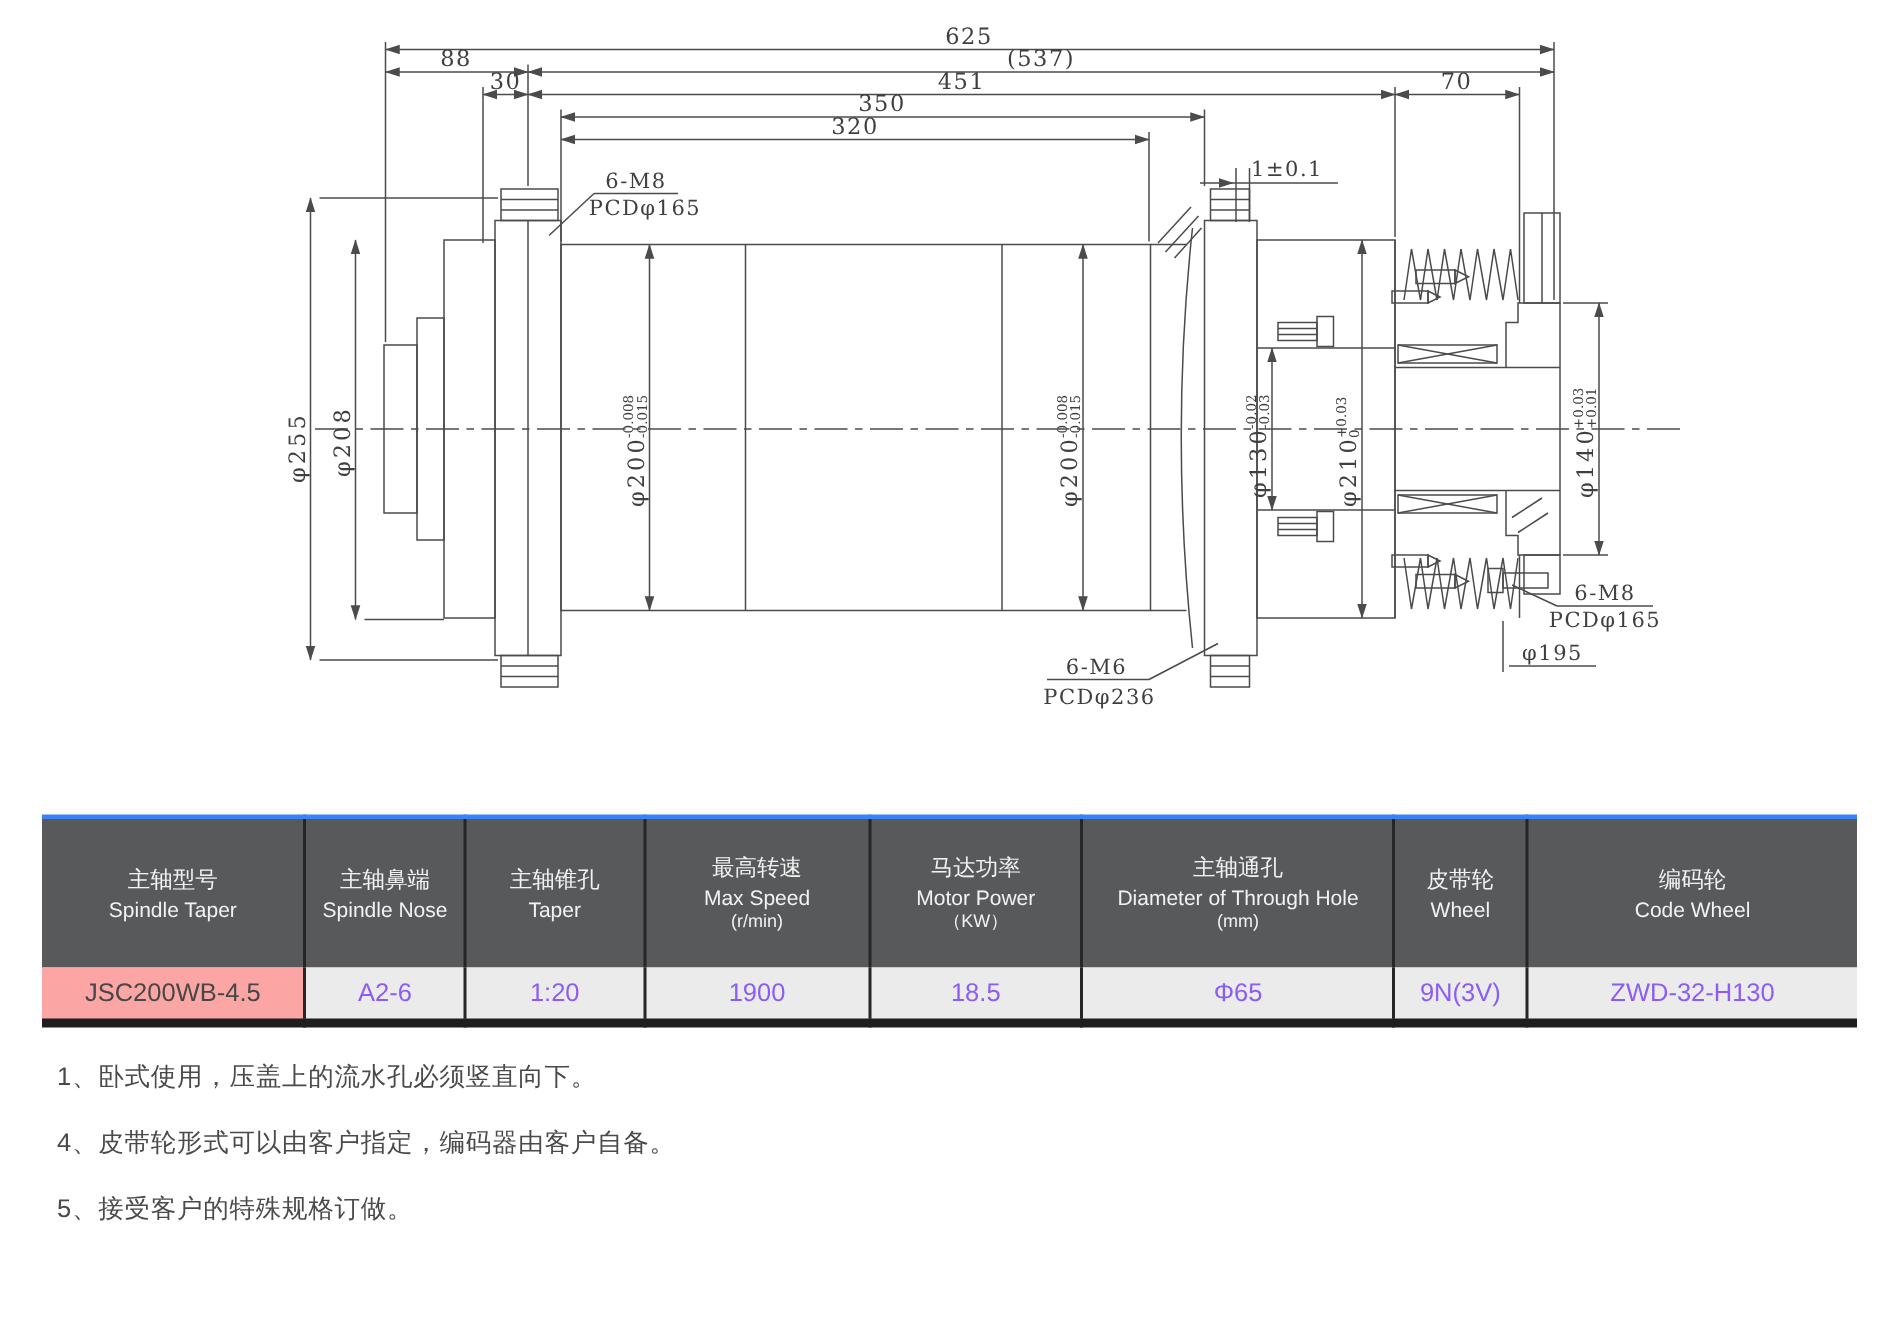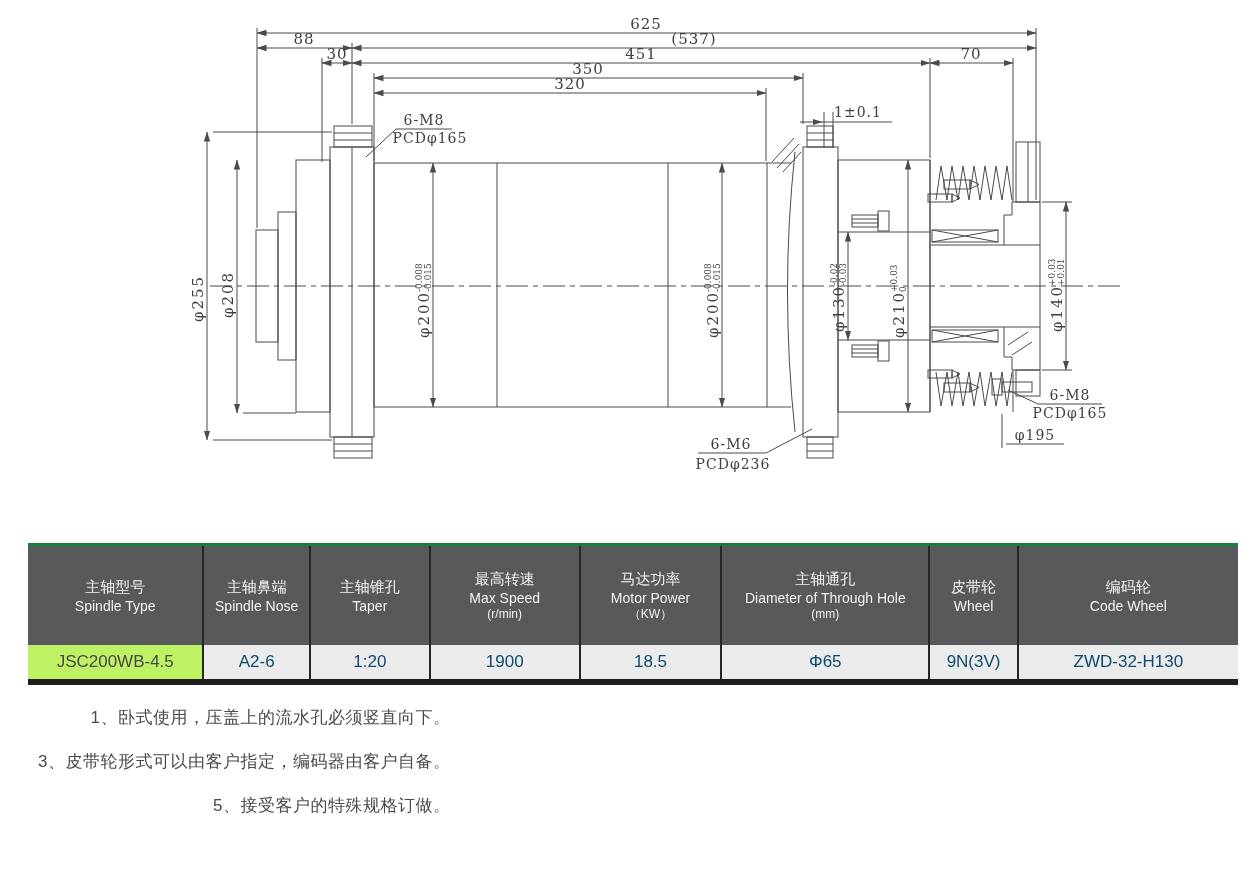--- a/index.html
+++ b/index.html
@@ -2,35 +2,35 @@
 <html><head>
 <meta charset="utf-8">
 <style>
   html,body{margin:0;padding:0;background:#fff;}
   .page{position:relative;width:1252px;height:892px;background:#ffffff;overflow:hidden;
         font-family:"Liberation Sans",sans-serif;}
   svg text{font-family:"DejaVu Serif",serif;fill:#3f3f3f;}
   .drawing{position:absolute;top:0;left:0;}
 
   .spec-table{position:absolute;left:28px;top:543px;width:1210px;border-collapse:collapse;
-              table-layout:fixed;border-top:3px solid #15803d;border-bottom:6px solid #1e1e1e;}
+              table-layout:fixed;border-top:3px solid #3b82f6;border-bottom:6px solid #1e1e1e;}
   .spec-table th{background:#58595b;color:#f2f2f2;font-weight:normal;height:95px;
                  vertical-align:middle;text-align:center;padding:2px 4px;}
   .spec-table th + th, .spec-table td + td{border-left:2px solid #262626;}
-  .spec-table td{background:#ebebeb;color:#0c4a6e;height:34px;text-align:center;
+  .spec-table td{background:#ebebeb;color:#8b5cf6;height:34px;text-align:center;
                  font-size:17px;padding:0 2px;}
-  .spec-table td.hl{background:#bef264;color:#474747;}
+  .spec-table td.hl{background:#fca5a5;color:#474747;}
   .hd-zh{font-size:15px;line-height:1.4;}
   .hd-en{font-size:14px;line-height:1.3;}
   .hd-sub{font-size:12px;line-height:1.3;}
   .hd-sub:empty{display:none;}
 
   .notes{position:absolute;left:38px;top:706px;margin:0;padding:0;list-style:none;
          font-size:17px;color:#4a4a4a;}
-  .notes li{margin-bottom:21px;letter-spacing:.5px;text-align:right;}
+  .notes li{margin-bottom:21px;letter-spacing:.5px;}
 </style>
 </head>
 <body>
 
 <div class="page">
 
 <svg class="drawing" width="1252" height="525" viewBox="0 0 1252 525" fill="none" stroke="#4b4b4b" stroke-width="1">
   <defs>
     <marker id="arr" viewBox="0 0 10 10" refX="9.5" refY="5" markerWidth="10" markerHeight="10" orient="auto-start-reverse">
       <path d="M0 1.8 L10 5 L0 8.2 Z" fill="#4b4b4b" stroke="none"></path>
@@ -239,21 +239,21 @@
         <col style="width:12.4%">
     <col style="width:11.7%">
         <col style="width:17.2%">
         <col style="width:7.3%">
         <col style="width:18.2%">
   </colgroup>
   <tbody>
         <tr>
     <th>
       <div class="hd-zh">主轴型号</div>
-      <div class="hd-en">Spindle Type</div>
+      <div class="hd-en">Spindle Taper</div>
 
     </th>
     <th>
       <div class="hd-zh">主轴鼻端</div>
       <div class="hd-en">Spindle Nose</div>
 
     </th>
     <th>
       <div class="hd-zh">主轴锥孔</div>
       <div class="hd-en">Taper</div>
@@ -293,17 +293,17 @@
     <td>18.5</td>
     <td>Φ65</td>
     <td>9N(3V)</td>
     <td>ZWD-32-H130</td>
   </tr>
 </tbody>
     </table>
 
 <ul class="notes">
   <li>1、卧式使用，压盖上的流水孔必须竖直向下。</li>
-  <li>3、皮带轮形式可以由客户指定，编码器由客户自备。</li>
+  <li>4、皮带轮形式可以由客户指定，编码器由客户自备。</li>
   <li>5、接受客户的特殊规格订做。</li>
 </ul>
 
 </div>
 
 </body></html>

